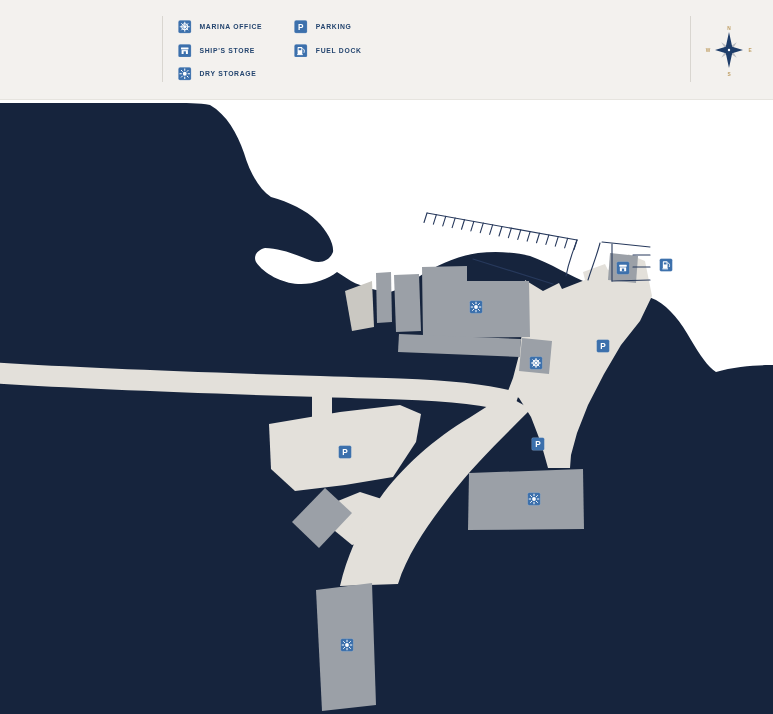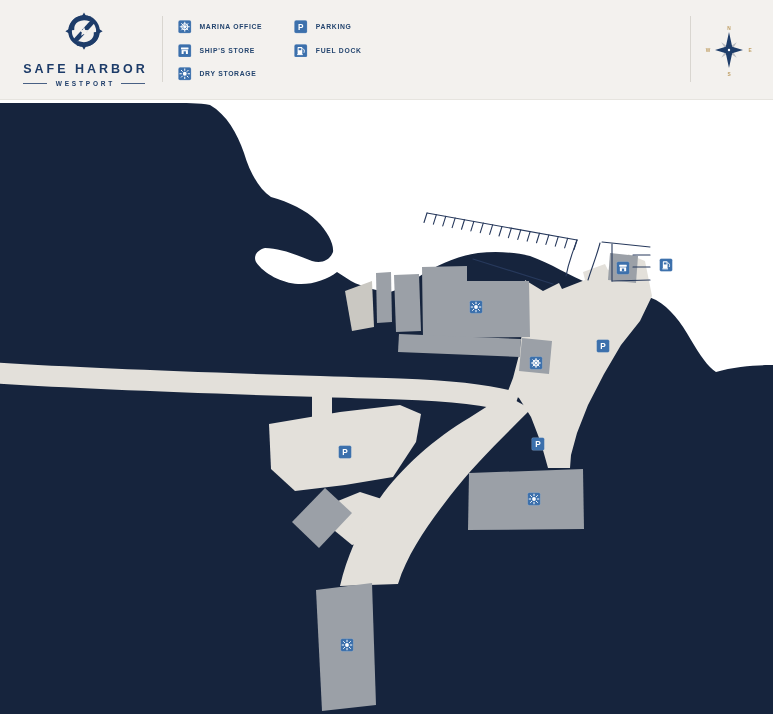--- a/index.html
+++ b/index.html
@@ -84,38 +84,20 @@
       <path class="igs" d="M8.7,4.6 C10.4,5.1 10.7,6.6 10.1,8.4" stroke-width="0.9" stroke-linecap="round"></path>
       <rect class="ig" x="3.1" y="10.1" width="5.7" height="1"></rect>
     </symbol>
   </defs>
 </svg>
 
 <div class="header">
   <div class="divider" style="left:162px"></div>
   <div class="divider" style="left:690px"></div>
 
-  <div class="logo-block">
-    <svg class="logo-svg" width="56" height="54" viewBox="0 0 60 58">
-      <g fill="none" stroke="var(--navy)">
-        <circle cx="30" cy="27" r="15" stroke-width="4"></circle>
-        <path d="M30,7 L33,12 L27,12 Z M30,47 L33,42 L27,42 Z M10,27 L15,24 L15,30 Z M50,27 L45,24 L45,30 Z" fill="var(--navy)" stroke="none"></path>
-        <path d="M17,26 C16,16 26,10 37,14" stroke-width="5"></path>
-        <path d="M43,28 C44,38 34,44 23,40" stroke-width="5"></path>
-        <path d="M20,38 L40,16" stroke-width="5"></path>
-      </g>
-      <path d="M30,22.5 L31.4,25.8 L35,26.1 L32.3,28.4 L33.1,31.9 L30,30 L26.9,31.9 L27.7,28.4 L25,26.1 L28.6,25.8 Z" fill="var(--header-bg)"></path>
-    </svg>
-    <div class="brand-name">SAFE HARBOR</div>
-    <div class="brand-sub">
-      <span class="rule"></span>
-      <span class="brand-location">WESTPORT</span>
-      <span class="rule"></span>
-    </div>
-  </div>
 
   <div class="legend" id="legend">
       <div class="legend-item">
         <svg class="licon" viewBox="0 0 13.5 13.5">
           <use href="#sym-helm"></use>
         </svg>
         <span class="llabel">MARINA OFFICE</span>
       </div>
       <div class="legend-item">
         <svg class="licon" viewBox="0 0 13.5 13.5">

